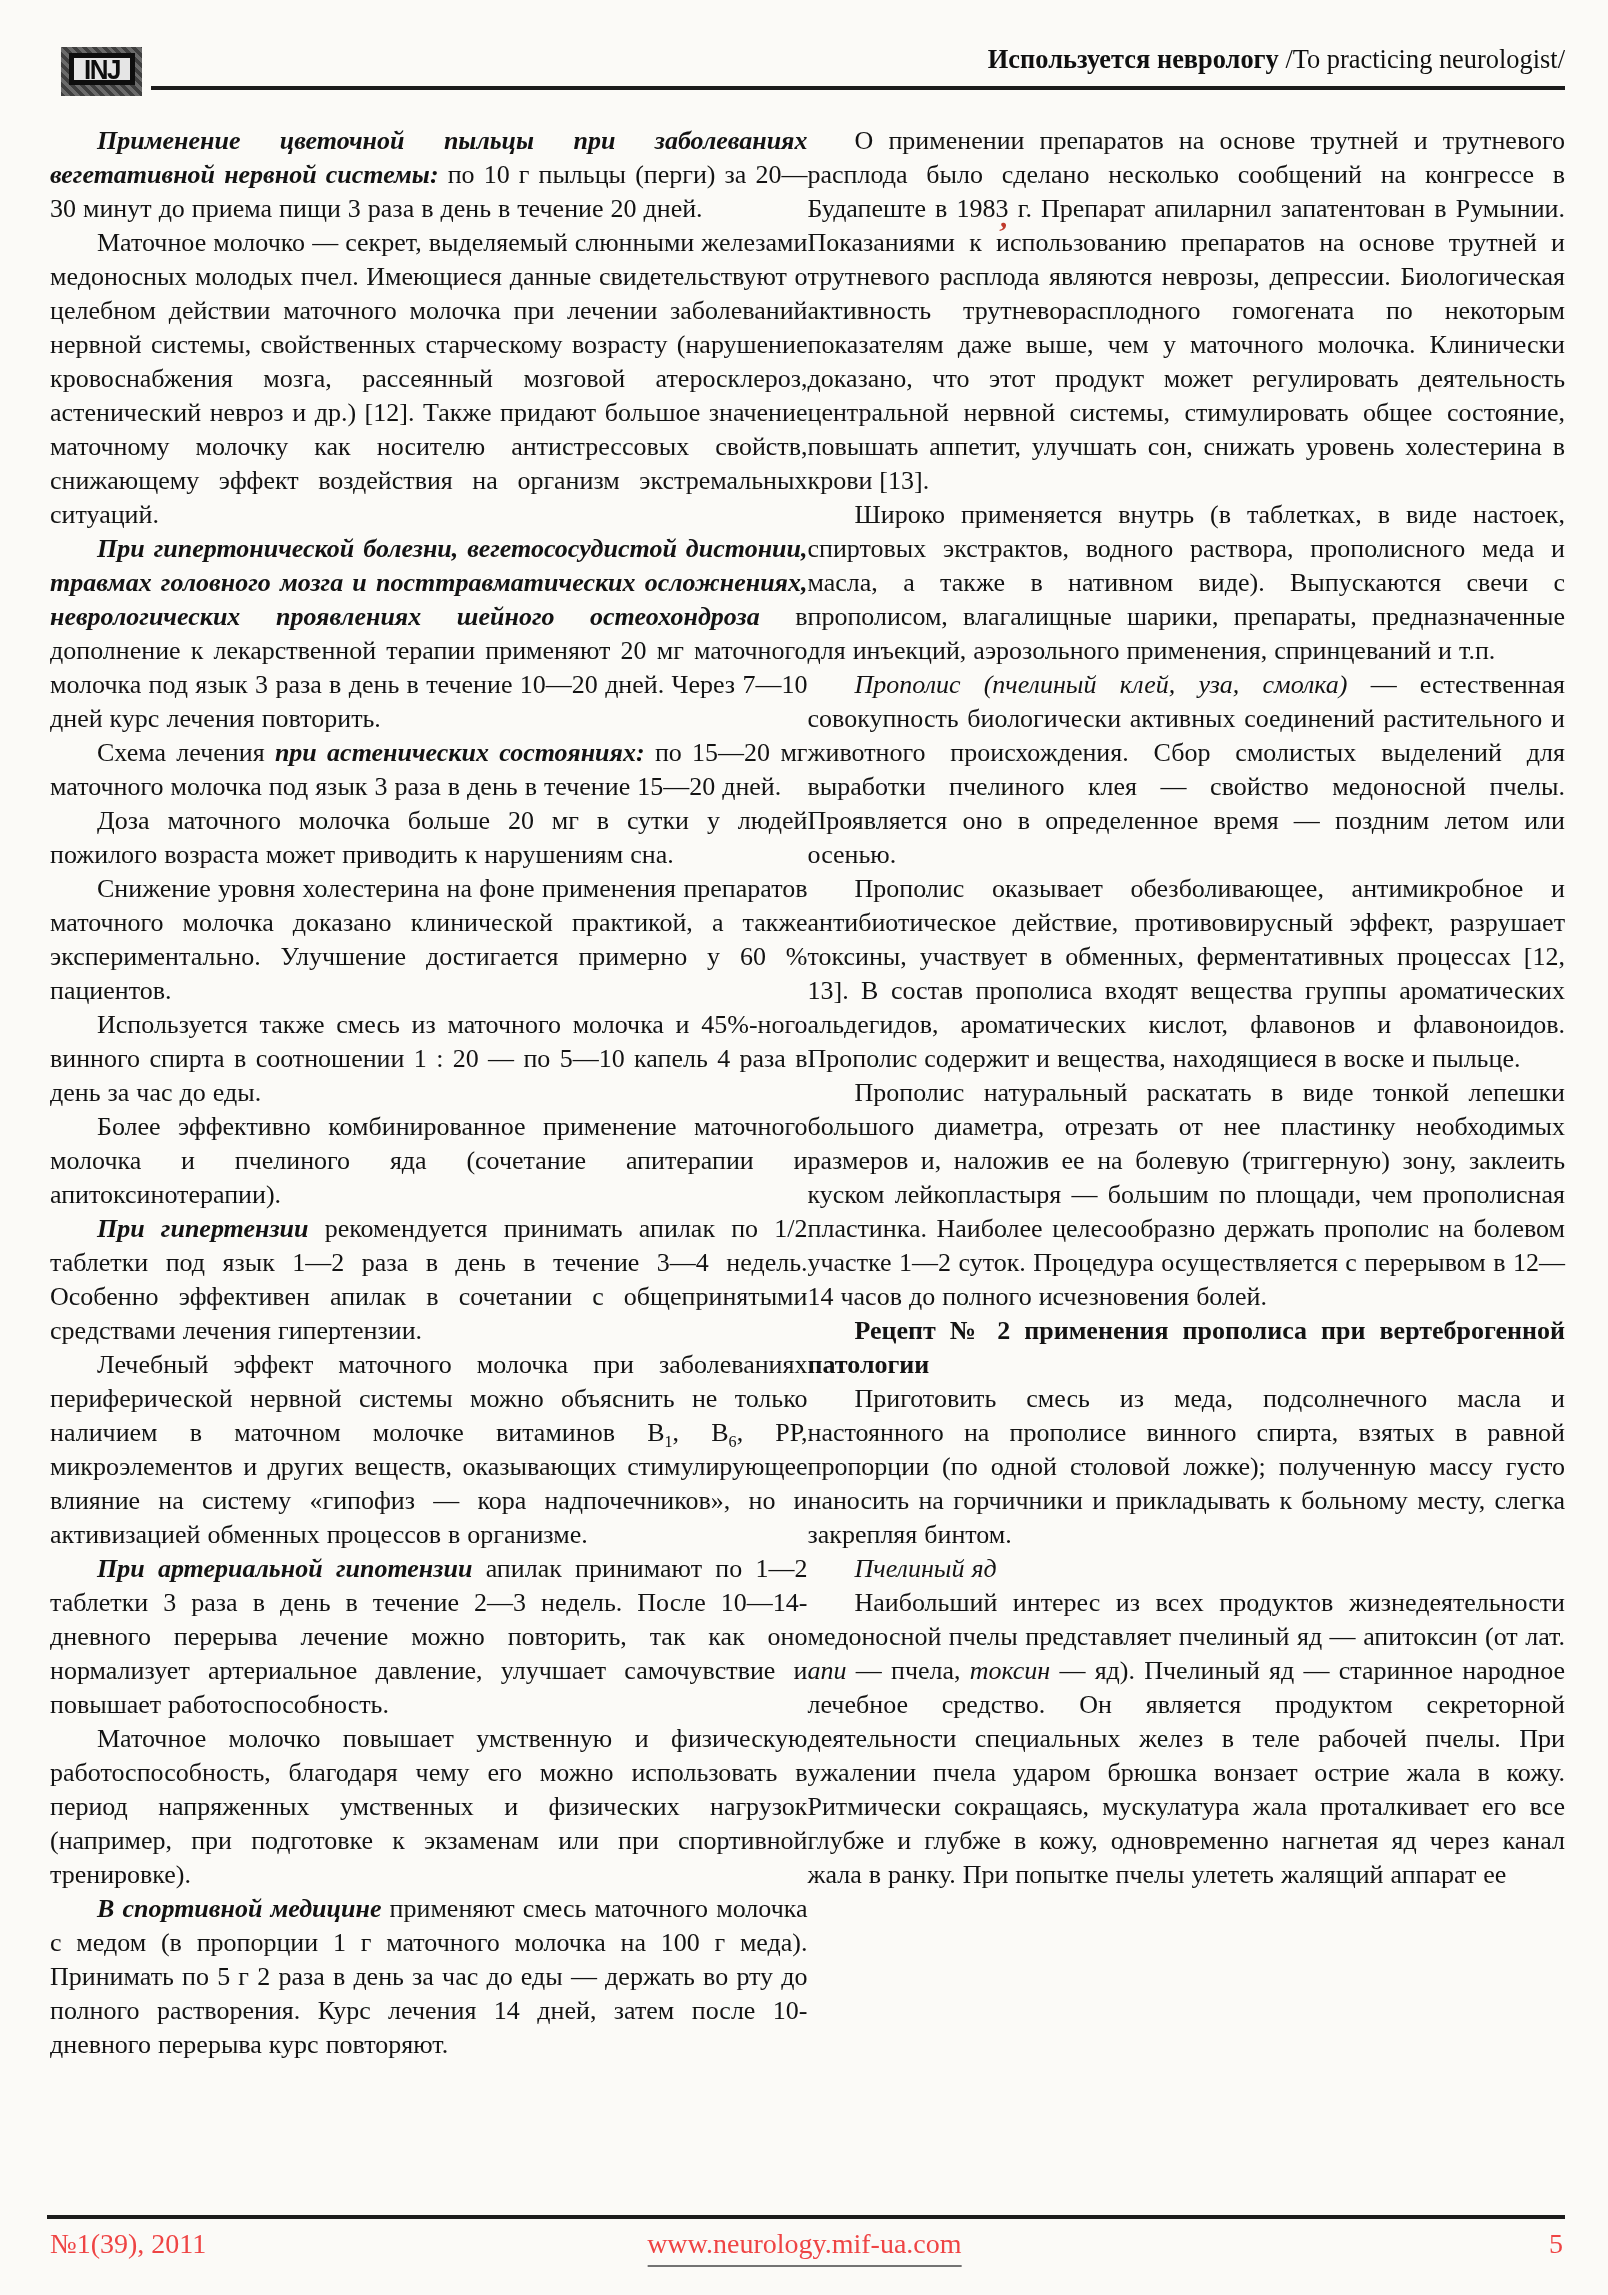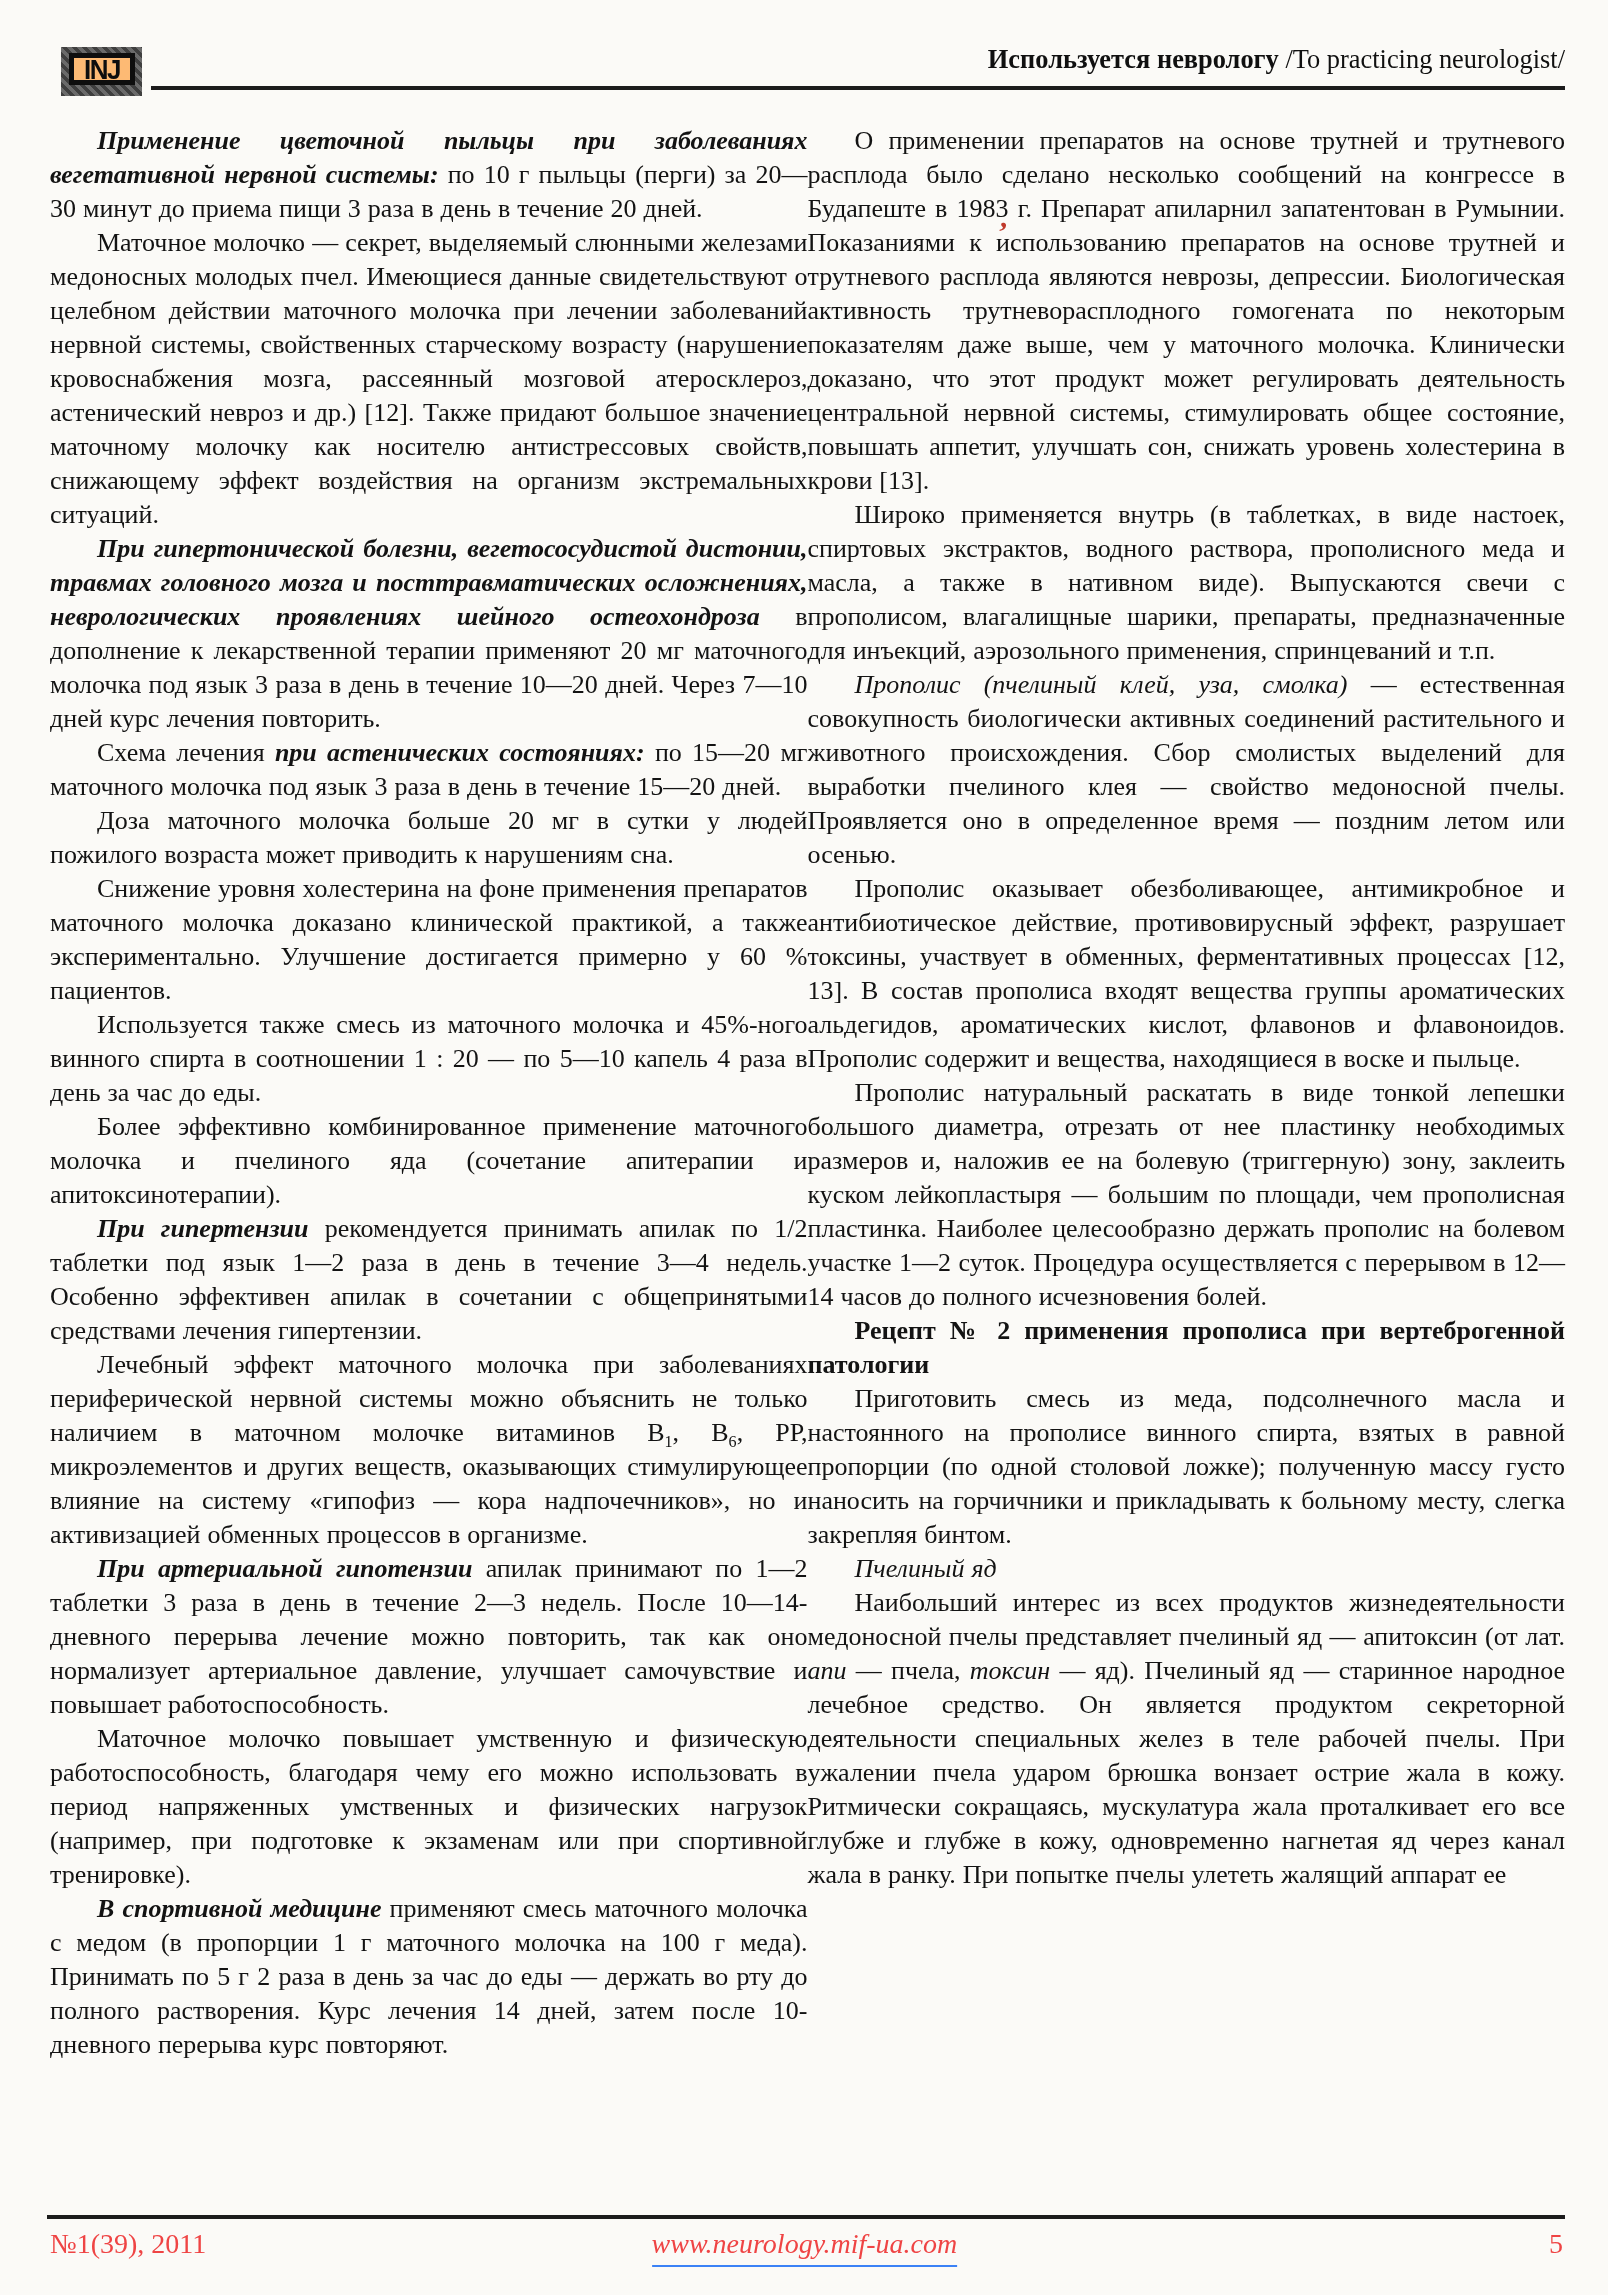--- a/index.html
+++ b/index.html
@@ -9,21 +9,21 @@
     font-family:"Liberation Serif","DejaVu Serif",serif;
   }
   
   .logo{position:absolute;left:61px;top:47px;width:81px;height:49px;}
   .logo-frame{
     position:absolute;inset:0;
     background:repeating-linear-gradient(45deg,#3f3f3f 0 3.5px,#6a6a6a 3.5px 7px);
   }
   .logo-box{
     position:absolute;left:8px;top:6px;width:56px;height:22px;
-    background:#fdba74;border:5.5px solid #0e0e0e;
+    background:#e5e5e5;border:5.5px solid #0e0e0e;
     display:flex;align-items:center;justify-content:center;
   }
   .logo-text{
     font-family:"Liberation Sans","DejaVu Sans",sans-serif;
     font-weight:900;font-size:26px;letter-spacing:-1.5px;color:#0e0e0e;
     transform:scaleY(1.08);line-height:1;
   }
   .header-title{
     position:absolute;top:44px;right:44px;text-align:right;
     font-size:26.4px;line-height:30px;white-space:nowrap;color:#101010;
@@ -51,21 +51,21 @@
   .footer-rule{
     position:absolute;left:47px;right:44px;top:2215px;height:4px;background:#1c1c1c;
   }
   .footer{
     position:absolute;left:50px;right:44px;top:2224px;height:45px;
     font-size:28px;line-height:40px;color:#ef4444;
   }
   .footer-issue{position:absolute;left:0;top:0;}
   .footer-site{
     position:absolute;left:50%;transform:translateX(-51%);top:0;
-    border-bottom:2px solid #3b82f6;padding-bottom:1px;font-style:italic;
+    border-bottom:2px solid #737373;padding-bottom:1px;
   }
   .footer-page{position:absolute;right:2px;top:0;}
   
   .red-mark{
     position:absolute;left:1001px;top:203px;
     color:#c0392b;font-size:29px;line-height:1;
     transform:rotate(8deg);font-weight:bold;
   }
 </style>
 </head>

